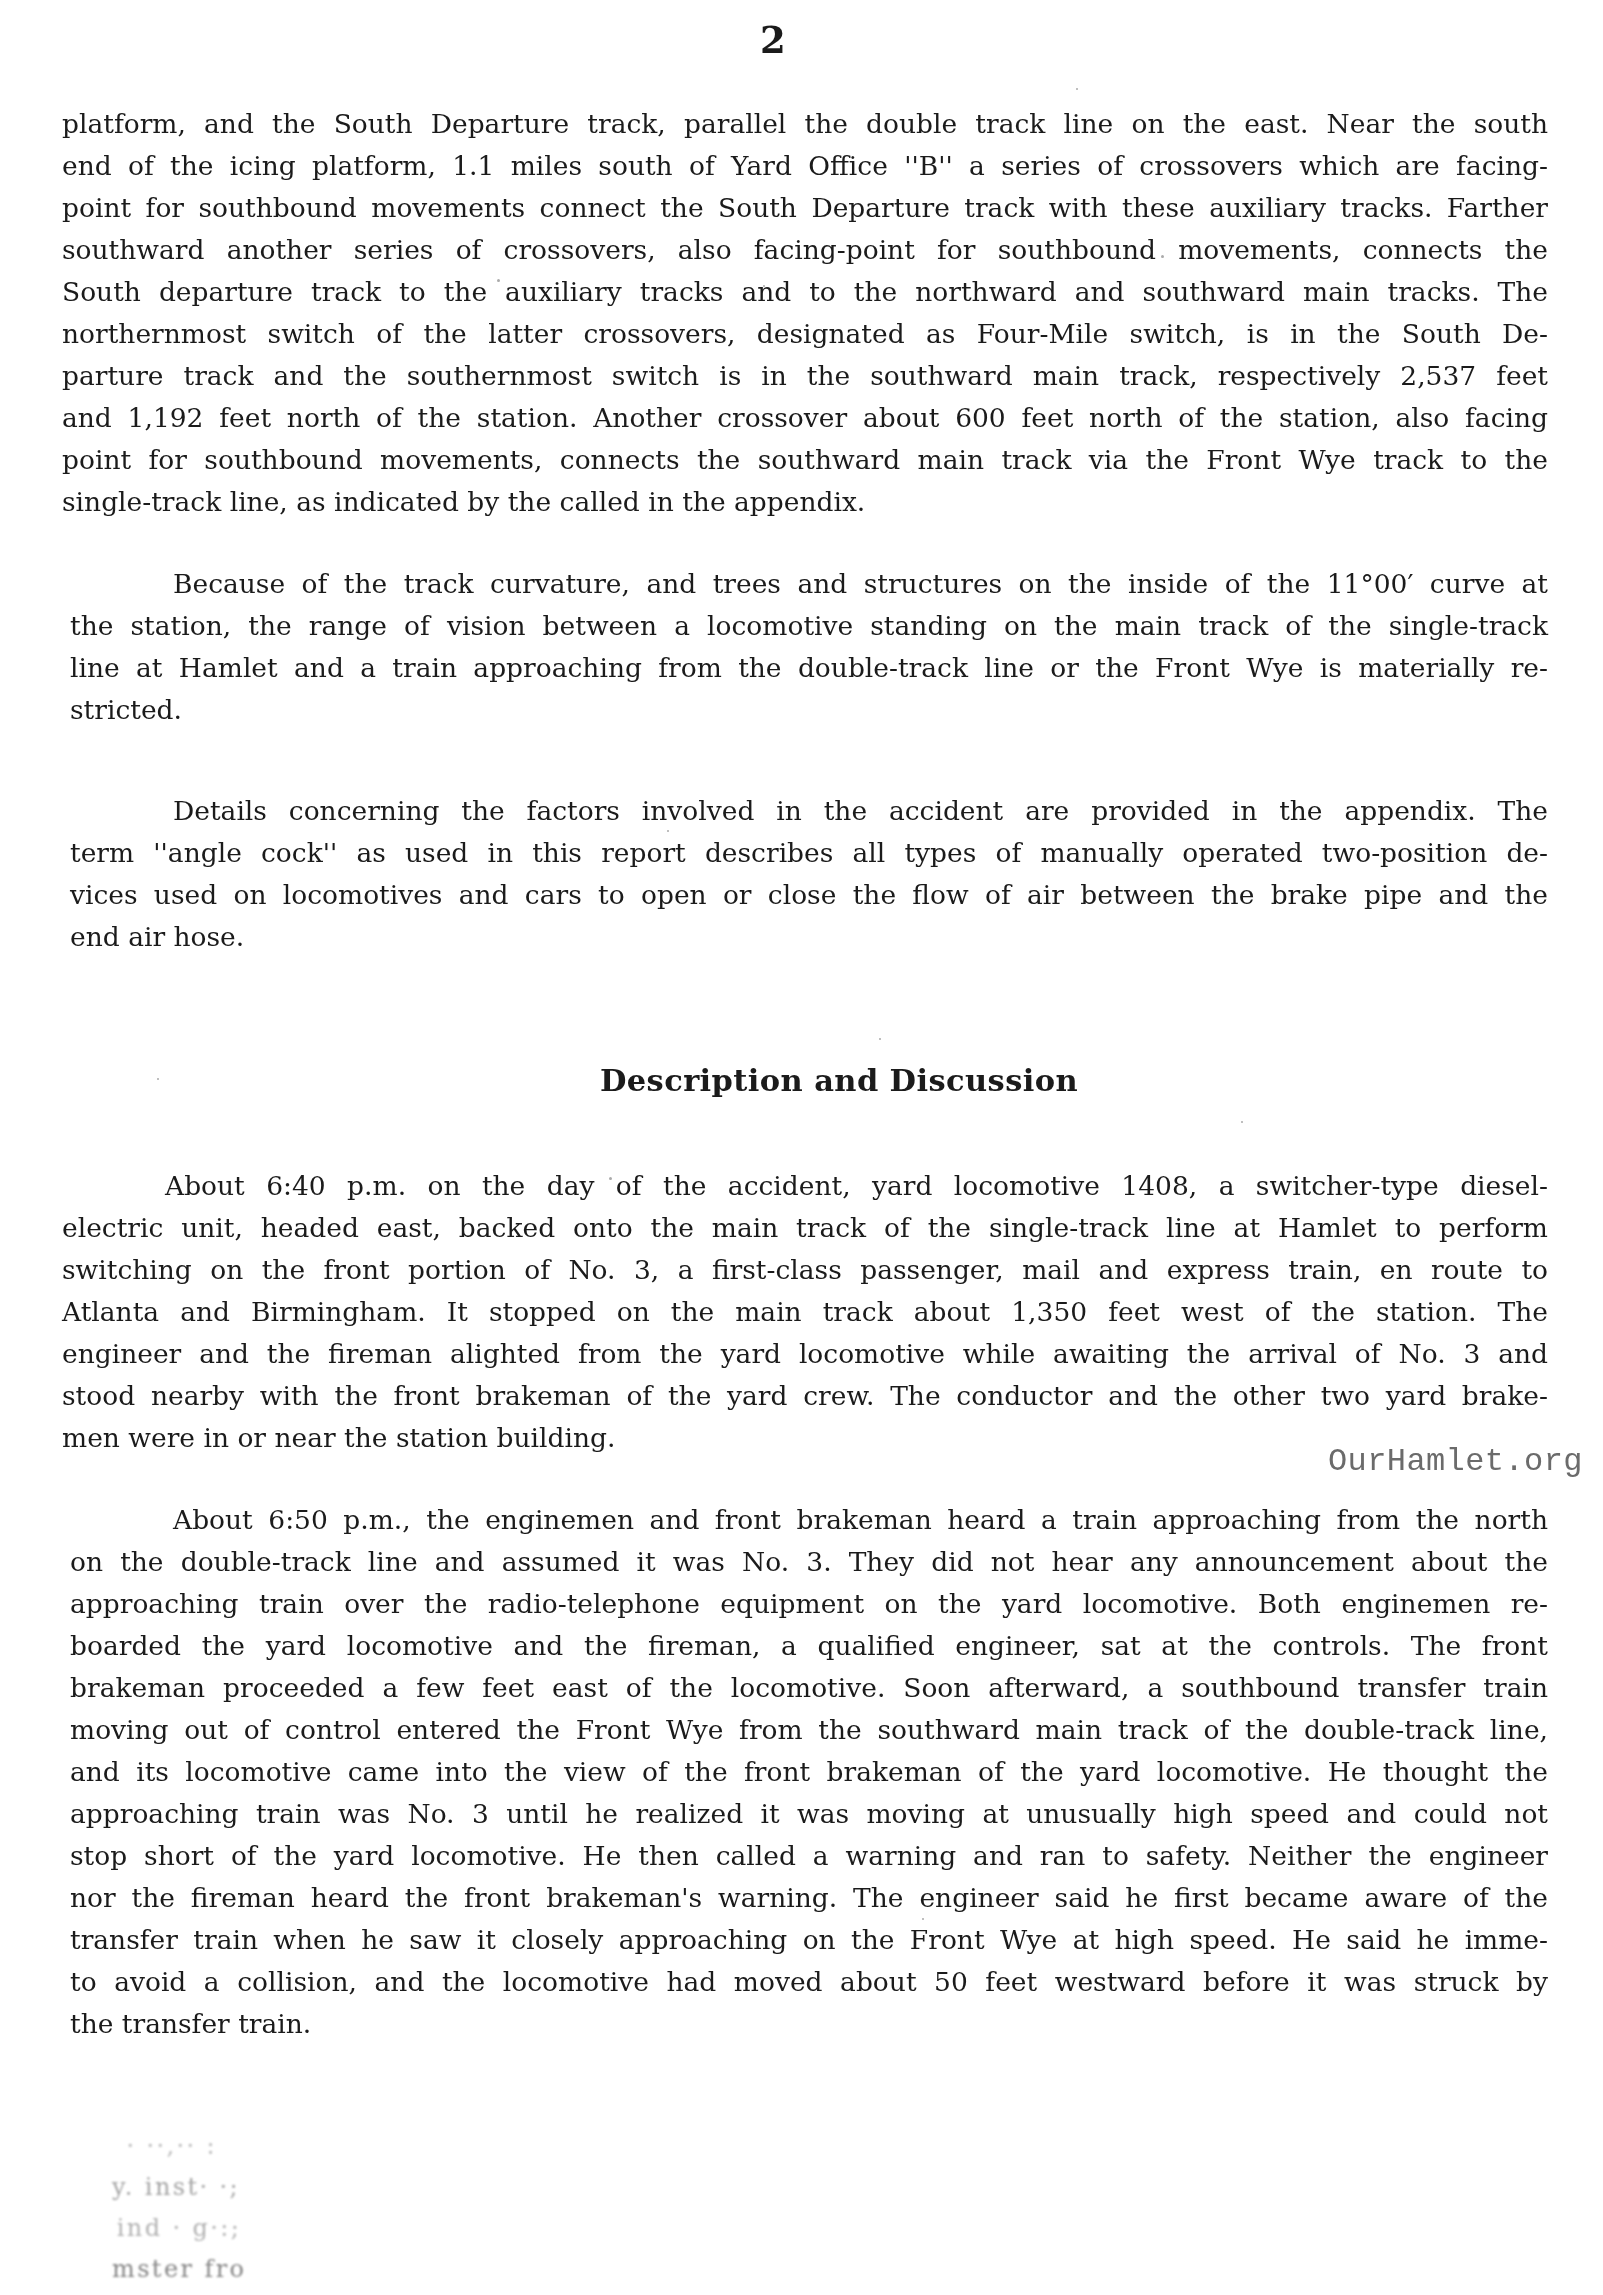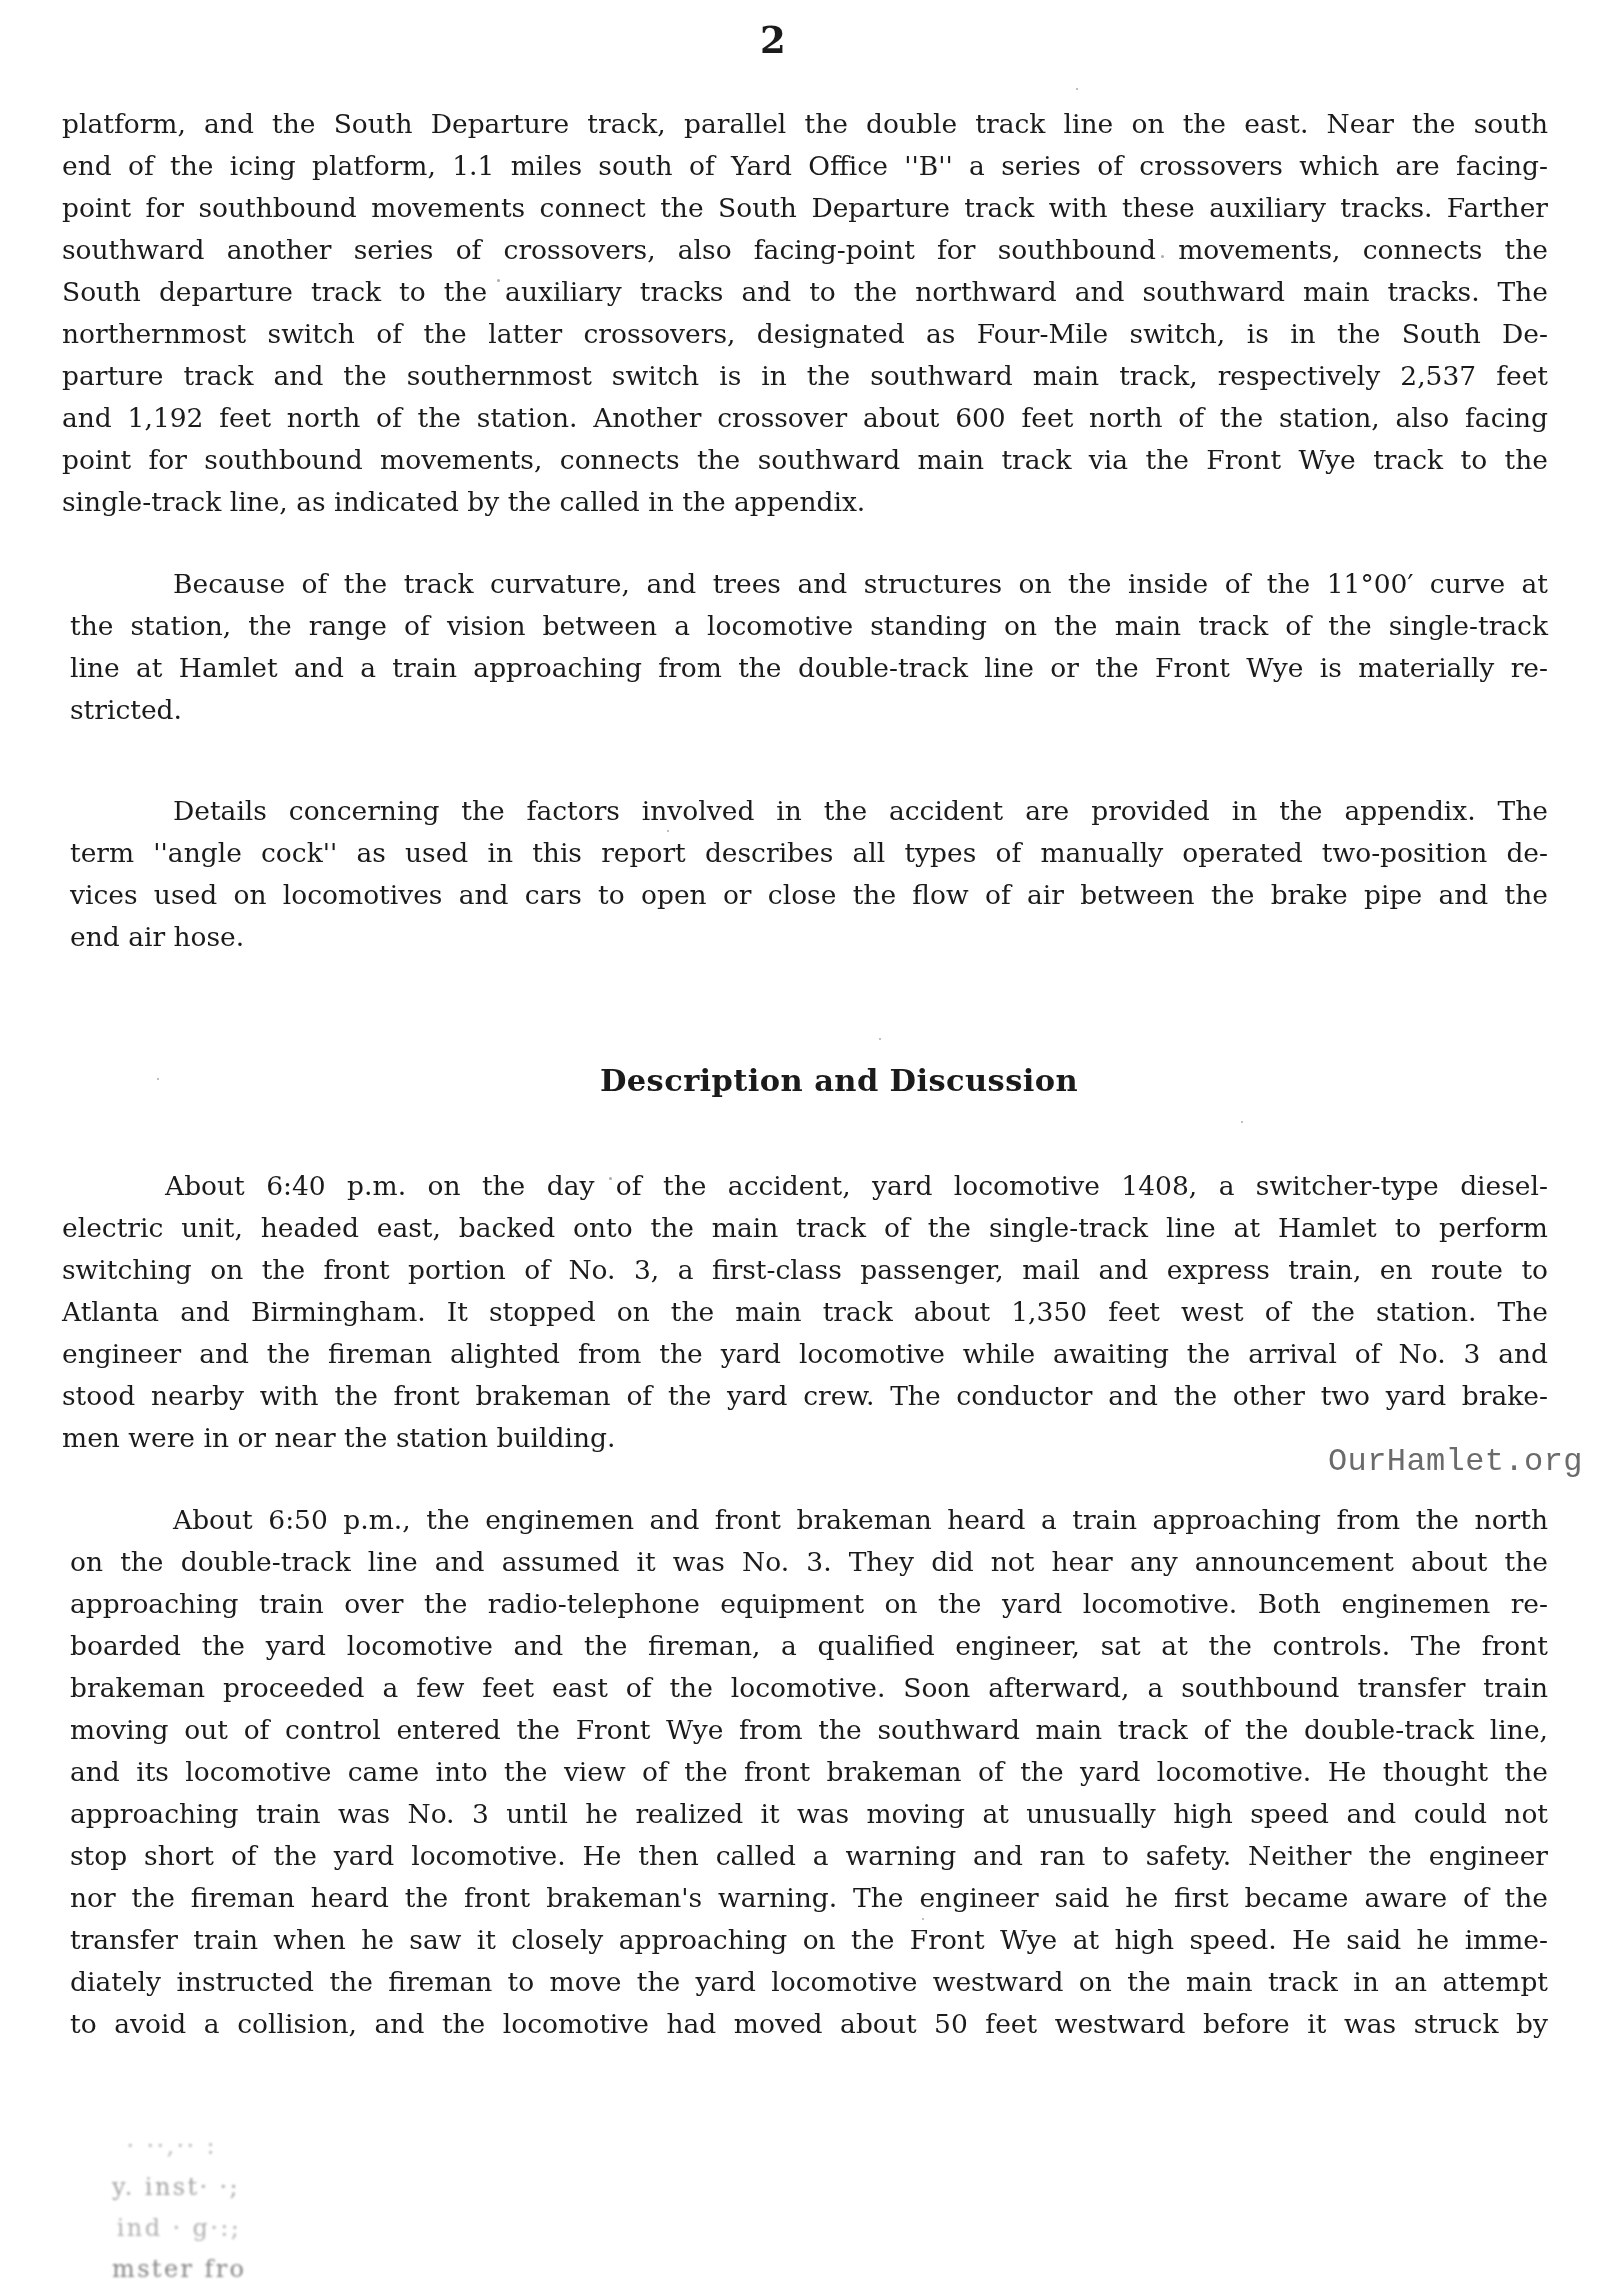--- a/index.html
+++ b/index.html
@@ -148,22 +148,22 @@
       <div class="line">on the double-track line and assumed it was No. 3.  They did not hear any announcement about the</div>
       <div class="line">approaching train over the radio-telephone equipment on the yard locomotive.  Both enginemen re-</div>
       <div class="line">boarded the yard locomotive and the fireman, a qualified engineer, sat at the controls.  The front</div>
       <div class="line">brakeman proceeded a few feet east of the locomotive.  Soon afterward, a southbound transfer train</div>
       <div class="line">moving out of control entered the Front Wye from the southward main track of the double-track line,</div>
       <div class="line">and its locomotive came into the view of the front brakeman of the yard locomotive.  He thought the</div>
       <div class="line">approaching train was No. 3 until he realized it was moving at unusually high speed and could not</div>
       <div class="line">stop short of the yard locomotive.  He then called a warning and ran to safety.  Neither the engineer</div>
       <div class="line">nor the fireman heard the front brakeman's warning.  The engineer said he first became aware of the</div>
       <div class="line">transfer train when he saw it closely approaching on the Front Wye at high speed.  He said he imme-</div>
-      <div class="line">diately instructed the fireman to move the yard locomotive westward on the main track in an attempt</div>
       <div class="line">to avoid a collision, and the locomotive had moved about 50 feet westward before it was struck by</div>
+      <div class="line last">the transfer train.</div>
     </div>
 
   </div>
 
   <div class="watermark">OurHamlet.org</div>
 
   <div class="artifacts">
     <div class="artifact-line">· ··,·· :</div>
     <div class="artifact-line">y. inst· ·;</div>
     <div class="artifact-line">ind · g·:;</div>

